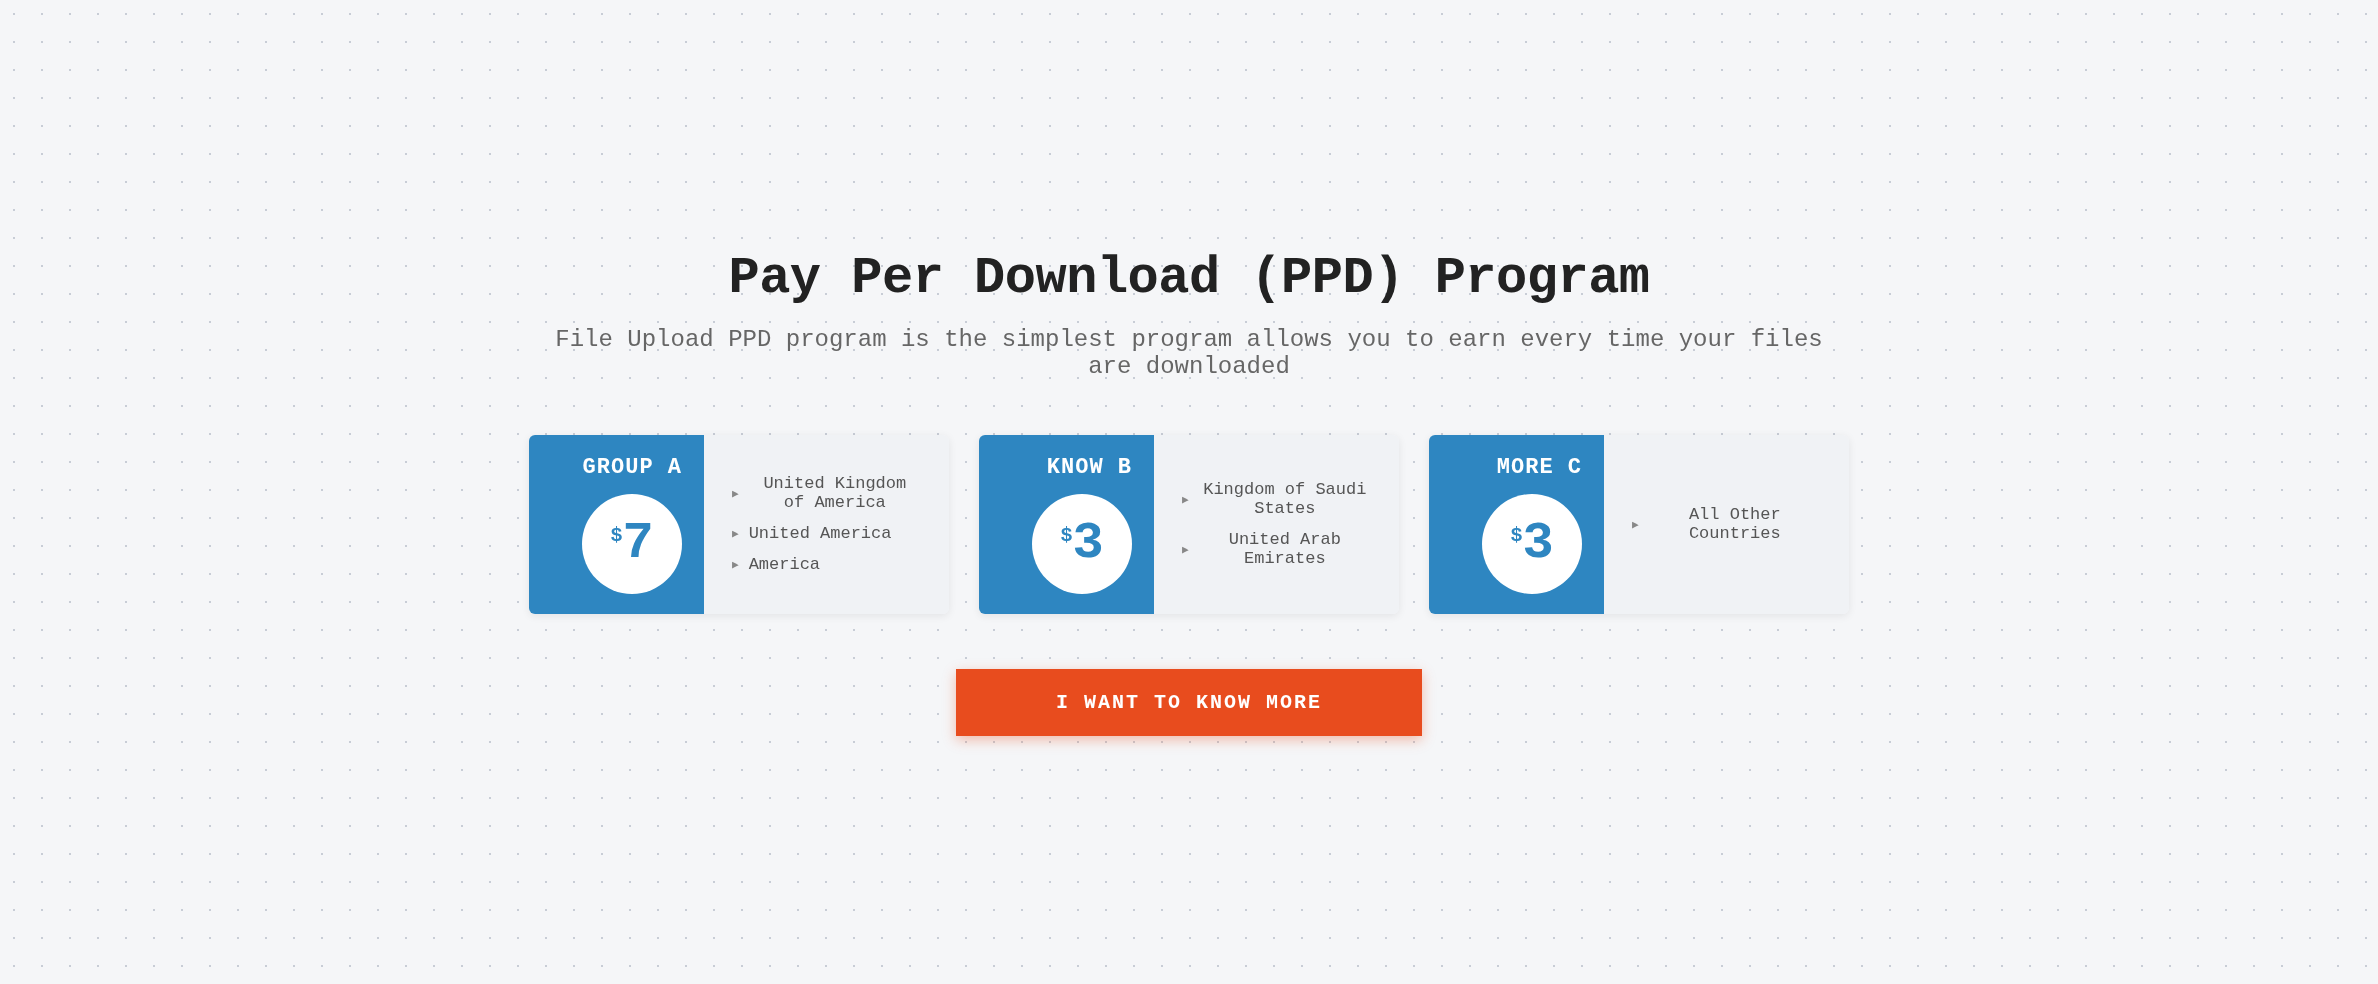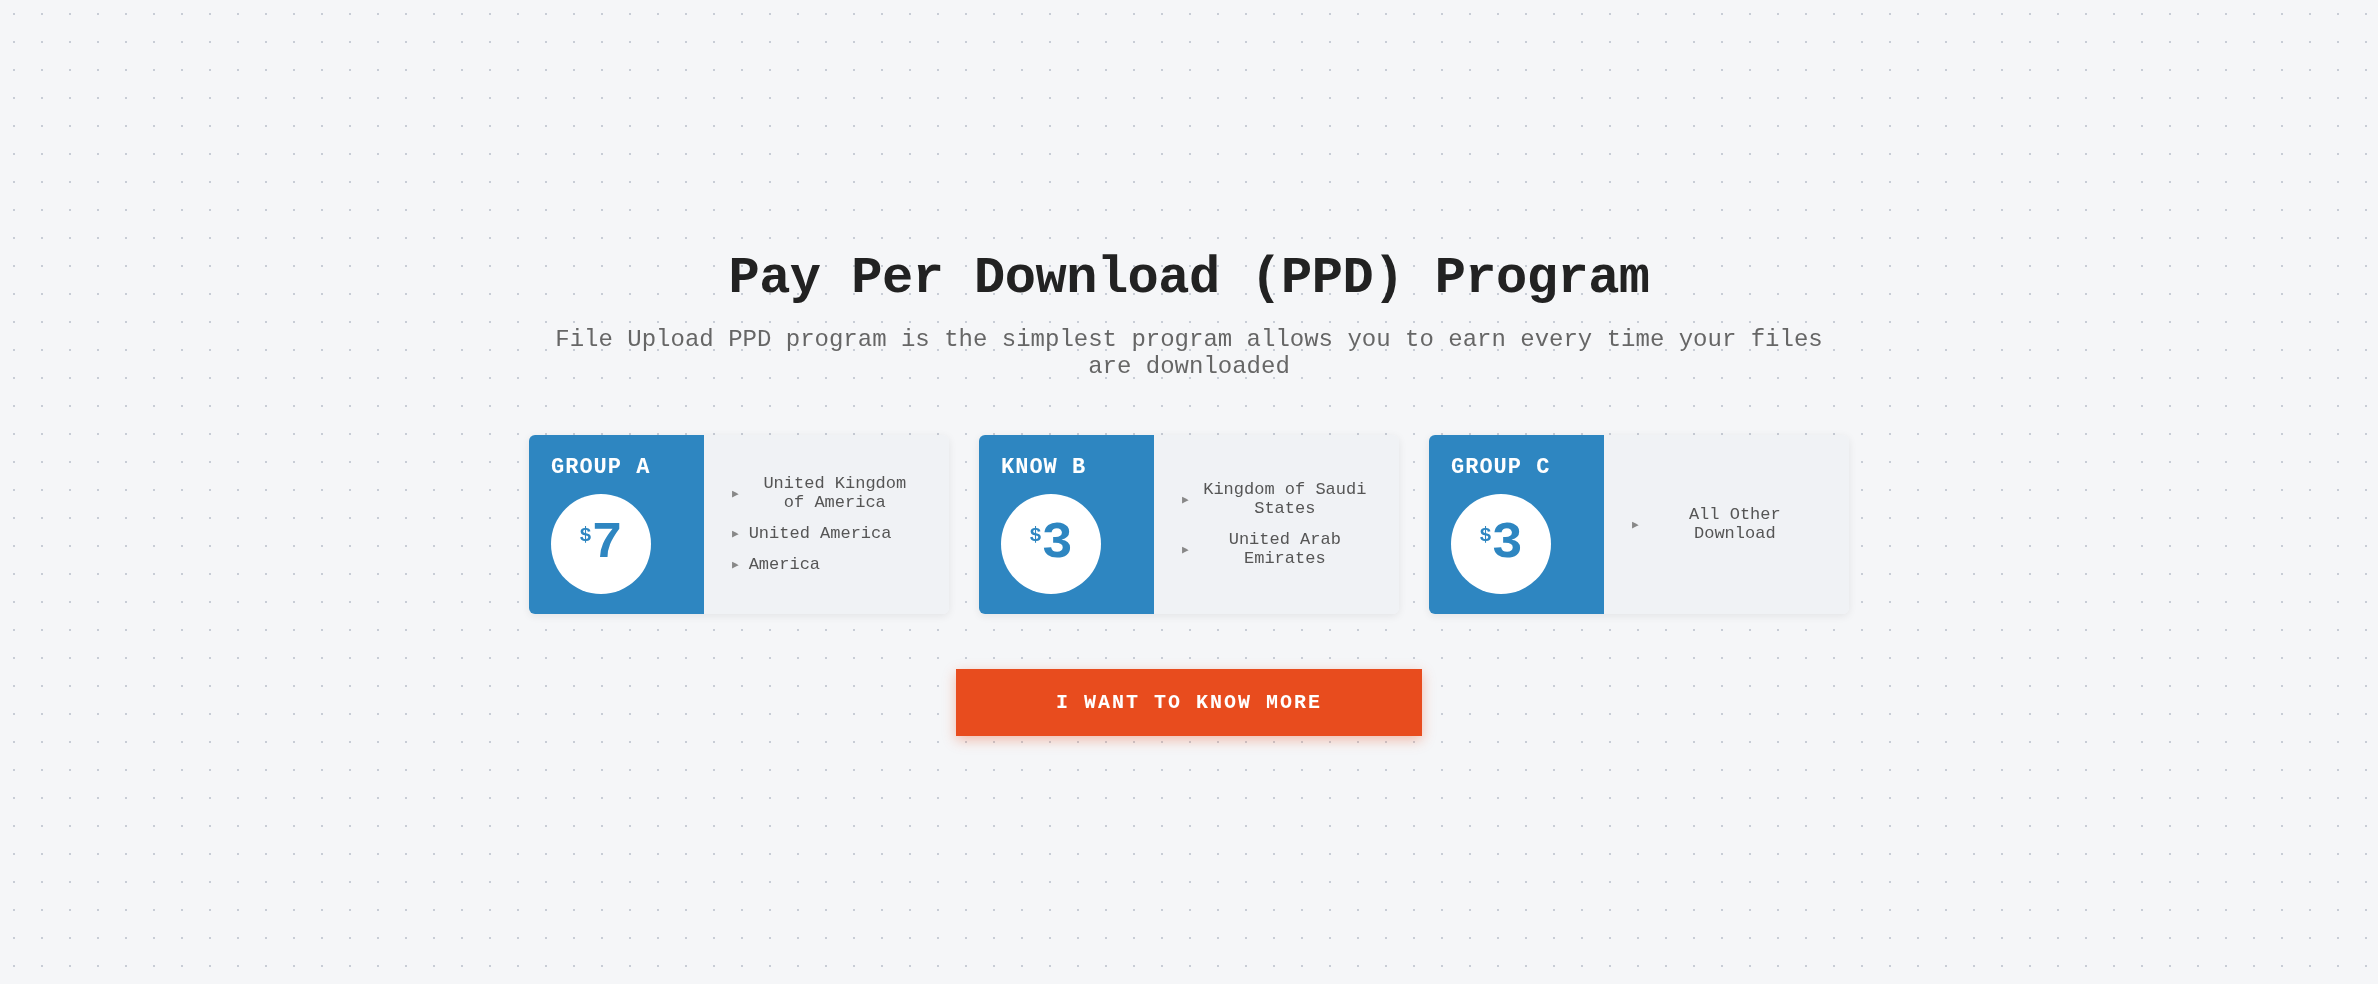--- a/index.html
+++ b/index.html
@@ -55,21 +55,21 @@
       overflow: hidden;
       box-shadow: 0 2px 8px rgba(0,0,0,0.08);
       width: 420px;
     }
 
     .group-header {
       background-color: #2e86c1;
       padding: 20px 22px;
       display: flex;
       flex-direction: column;
-      align-items: flex-start;
+      align-items: flex-end;
       justify-content: center;
       min-width: 175px;
       gap: 14px;
     }
 
     .group-label {
       color: #fff;
       font-size: 22px;
       font-weight: 800;
       letter-spacing: 1px;
@@ -194,31 +194,31 @@
             <span>Kingdom of Saudi States</span>
           </div>
           <div class="country-item">
             <span class="country-arrow">▶</span>
             <span>United Arab Emirates</span>
           </div>
         </div>
       </div>
       <div class="group-card">
         <div class="group-header">
-          <div class="group-label">GROUP C</div>
+          <div class="group-label">MORE C</div>
           <div class="group-price-circle">
             <div class="price-inner">
               <span class="price-dollar">$</span>
               <span class="price-number">3</span>
             </div>
           </div>
         </div>
         <div class="group-countries">
           <div class="country-item">
             <span class="country-arrow">▶</span>
-            <span>All Other Download</span>
+            <span>All Other Countries</span>
           </div>
         </div>
       </div>
     </div>
 
   <button class="cta-button">I WANT TO KNOW MORE</button>
 </div>
 
 </body></html>

